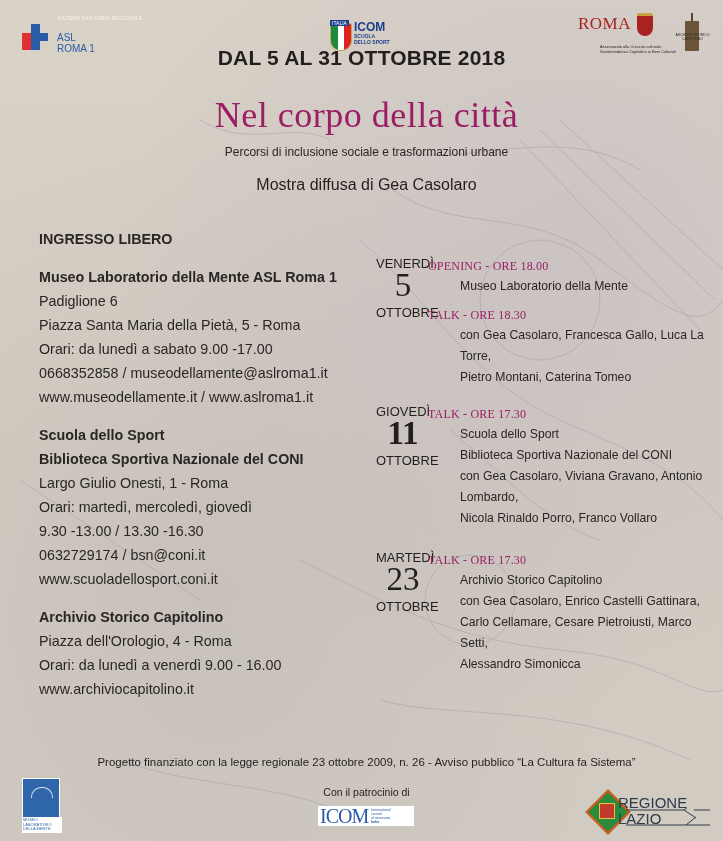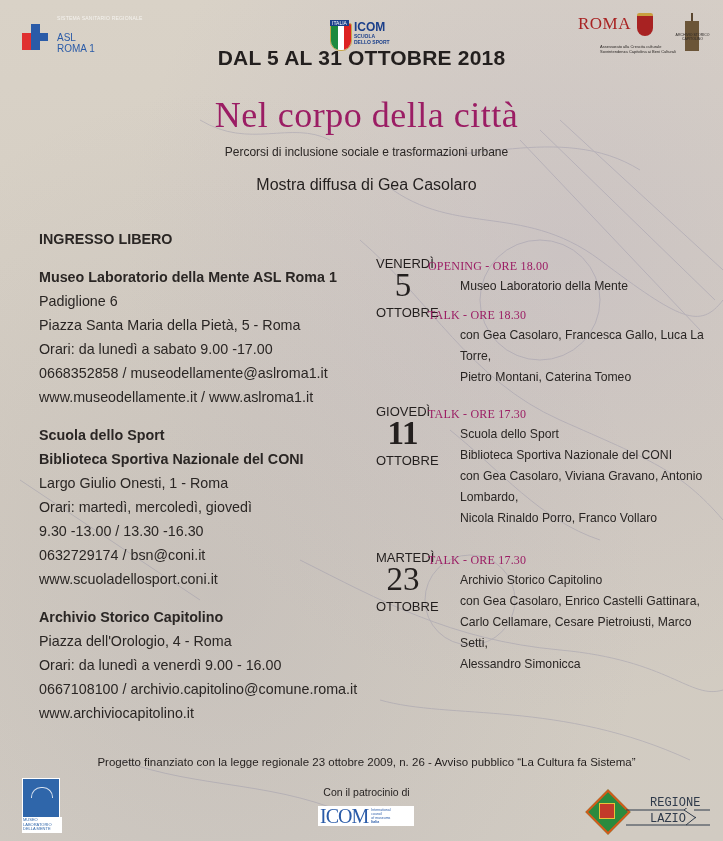--- a/index.html
+++ b/index.html
@@ -69,21 +69,21 @@
   
   .mlm-logo { left: 22px; top: 778px; width: 36px; height: 38px; background: #2f66aa; border: 1px solid #fff; }
   .mlm-logo .lamp { position: absolute; left: 8px; top: 8px; width: 20px; height: 10px; border: 1px solid #d8e2ef; border-radius: 10px 10px 0 0; border-bottom: none; }
   .mlm-label { left: 22px; top: 817px; width: 38px; background: #fff; font-size: 4px; line-height: 4.5px; color: #2f66aa; padding: 1px; font-family: "Liberation Sans", sans-serif; }
   .patrocinio { left: 0; width: 733px; top: 786px; text-align: center; font-size: 10.5px; color: #231f1e; }
   .icom { left: 318px; top: 806px; width: 96px; height: 20px; background: #fff; display: flex; align-items: center; }
   .icom .big { font-family: "Liberation Serif", serif; font-size: 20px; color: #2a5ba8; letter-spacing: -1px; padding-left: 2px; line-height: 20px; }
   .icom .small { font-size: 3.5px; line-height: 4px; color: #2a5ba8; padding-left: 3px; font-family: "Liberation Sans", sans-serif; }
   .lazio-emblem { left: 592px; top: 796px; width: 28px; height: 28px; transform: rotate(45deg); background: #2b8a3e; border: 2px solid #d45a1a; }
   .lazio-emblem-inner { left: 599px; top: 803px; width: 14px; height: 14px; background: #c23a2a; border: 1px solid #e8c23a; }
-  .lazio-text { left: 650px; top: 795px; font-size: 12px; line-height: 16px; color: #2f3a4a; font-family: Liberation Mono, monospace; }
+  .lazio-text { left: 618px; top: 795px; font-size: 15px; line-height: 16px; color: #2f3a4a; font-family: Liberation Sans, sans-serif; }
   .lazio-lines { left: 626px; top: 808px; width: 84px; height: 18px; }
 </style>
 </head>
 <body>
 
 <div class="bg"></div>
 <svg class="map-lines" width="723" height="841" viewBox="0 0 723 841">
   <g fill="none" stroke="#8c8aa3" stroke-width="1">
     <path d="M380 180 C450 240, 520 200, 600 260 S700 330, 723 300"></path>
     <path d="M360 240 C430 300, 470 380, 560 420 S680 470, 723 520"></path>
@@ -159,21 +159,20 @@
   <div class="b">Biblioteca Sportiva Nazionale del CONI</div>
   <div>Largo Giulio Onesti, 1 - Roma</div>
   <div>Orari: martedì, mercoledì, giovedì</div>
   <div>9.30 -13.00 / 13.30 -16.30</div>
   <div>0632729174 / bsn@coni.it</div>
   <div>www.scuoladellosport.coni.it</div>
   <div class="gap"></div>
   <div class="b">Archivio Storico Capitolino</div>
   <div>Piazza dell'Orologio, 4 - Roma</div>
   <div>Orari: da lunedì a venerdì 9.00 - 16.00</div>
-  <div>0667108100 / archivio.capitolino@comune.roma.it</div>
   <div>www.archiviocapitolino.it</div>
 </div>
 
 <div class="event" style="top:256px">
   <div class="dayname">VENERDÌ</div>
   <div class="daynum">5</div>
   <div class="month">OTTOBRE</div>
   <div class="content">
     <div class="head">OPENING - ORE 18.00</div>
     <div class="line">Museo Laboratorio della Mente</div>

